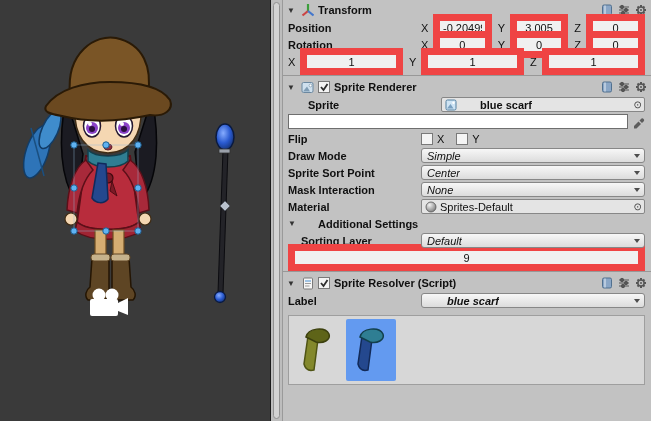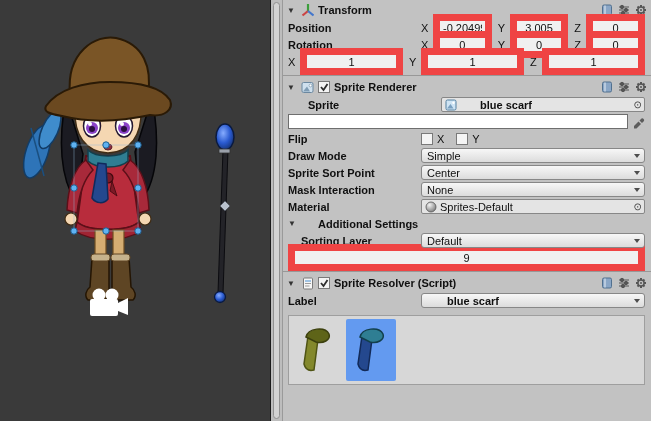--- a/index.html
+++ b/index.html
@@ -33,21 +33,21 @@
   .b{font-weight:bold;margin-left:20px;}
 
   .vgroup{flex:1;display:flex;align-items:center;gap:3px;margin-right:6px;min-width:0;}
   .vgroup:last-child{margin-right:0;}
   .axis{width:9px;flex:none;}
   .tfield{flex:1;min-width:0;height:13px;background:#f0f0f0;border:7px solid #ef4444;
           font-family:"Liberation Sans",sans-serif;font-size:11px;padding:0 3px;color:#101010;text-align:center;}
 
   .dropdown{flex:1;height:15px;background:linear-gradient(#f7f7f7,#dcdcdc);border:1px solid #878787;
             border-radius:3px;display:flex;align-items:center;padding:0 16px 0 5px;position:relative;
-            box-sizing:border-box;min-width:0;}
+            box-sizing:border-box;min-width:0;font-style:italic;}
   .dropdown::after{content:"";position:absolute;right:4px;top:5px;border-left:3px solid transparent;
             border-right:3px solid transparent;border-top:4px solid #4d4d4d;}
   .dropdown span{white-space:nowrap;overflow:hidden;}
 
   .objfield{flex:1;height:15px;background:#e4e4e4;border:1px solid #878787;border-radius:2px;
             display:flex;align-items:center;gap:3px;padding:0 2px 0 3px;box-sizing:border-box;min-width:0;}
   .objfield .otext{flex:1;white-space:nowrap;overflow:hidden;}
   .picker{font-size:10px;color:#3c3c3c;line-height:10px;flex:none;}
 
   .colorwrap{flex:1;display:flex;align-items:center;gap:4px;}

